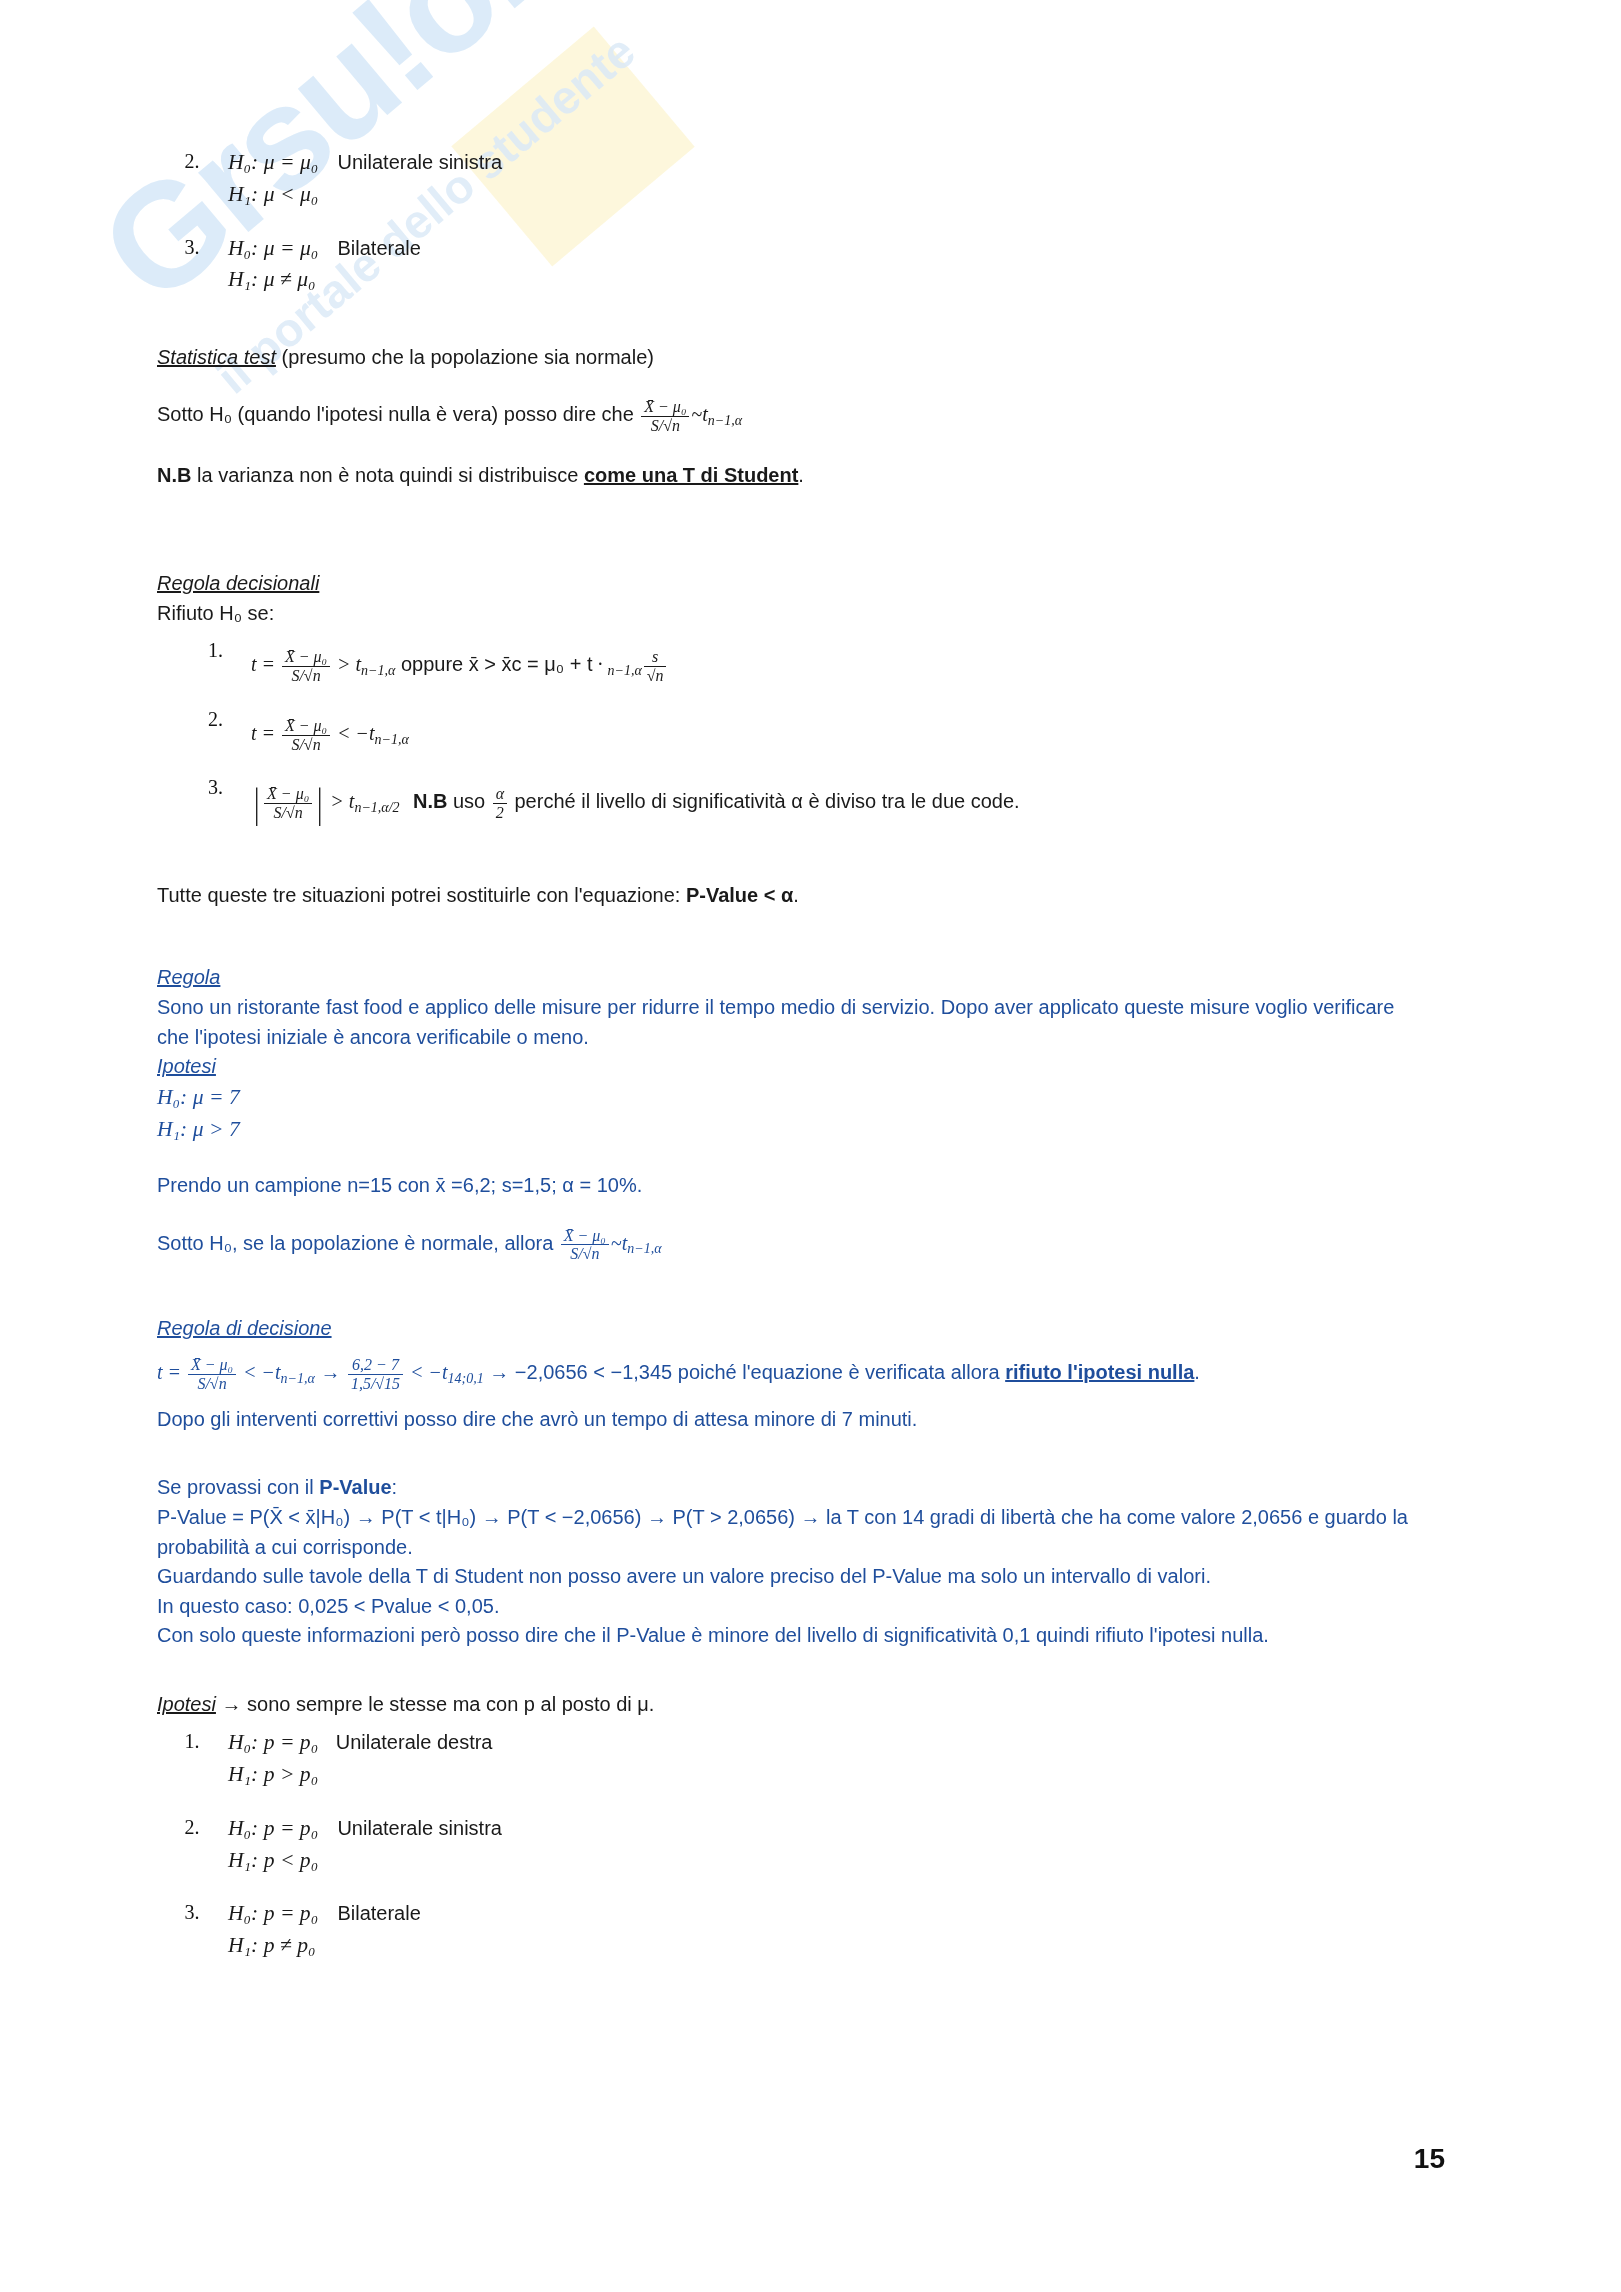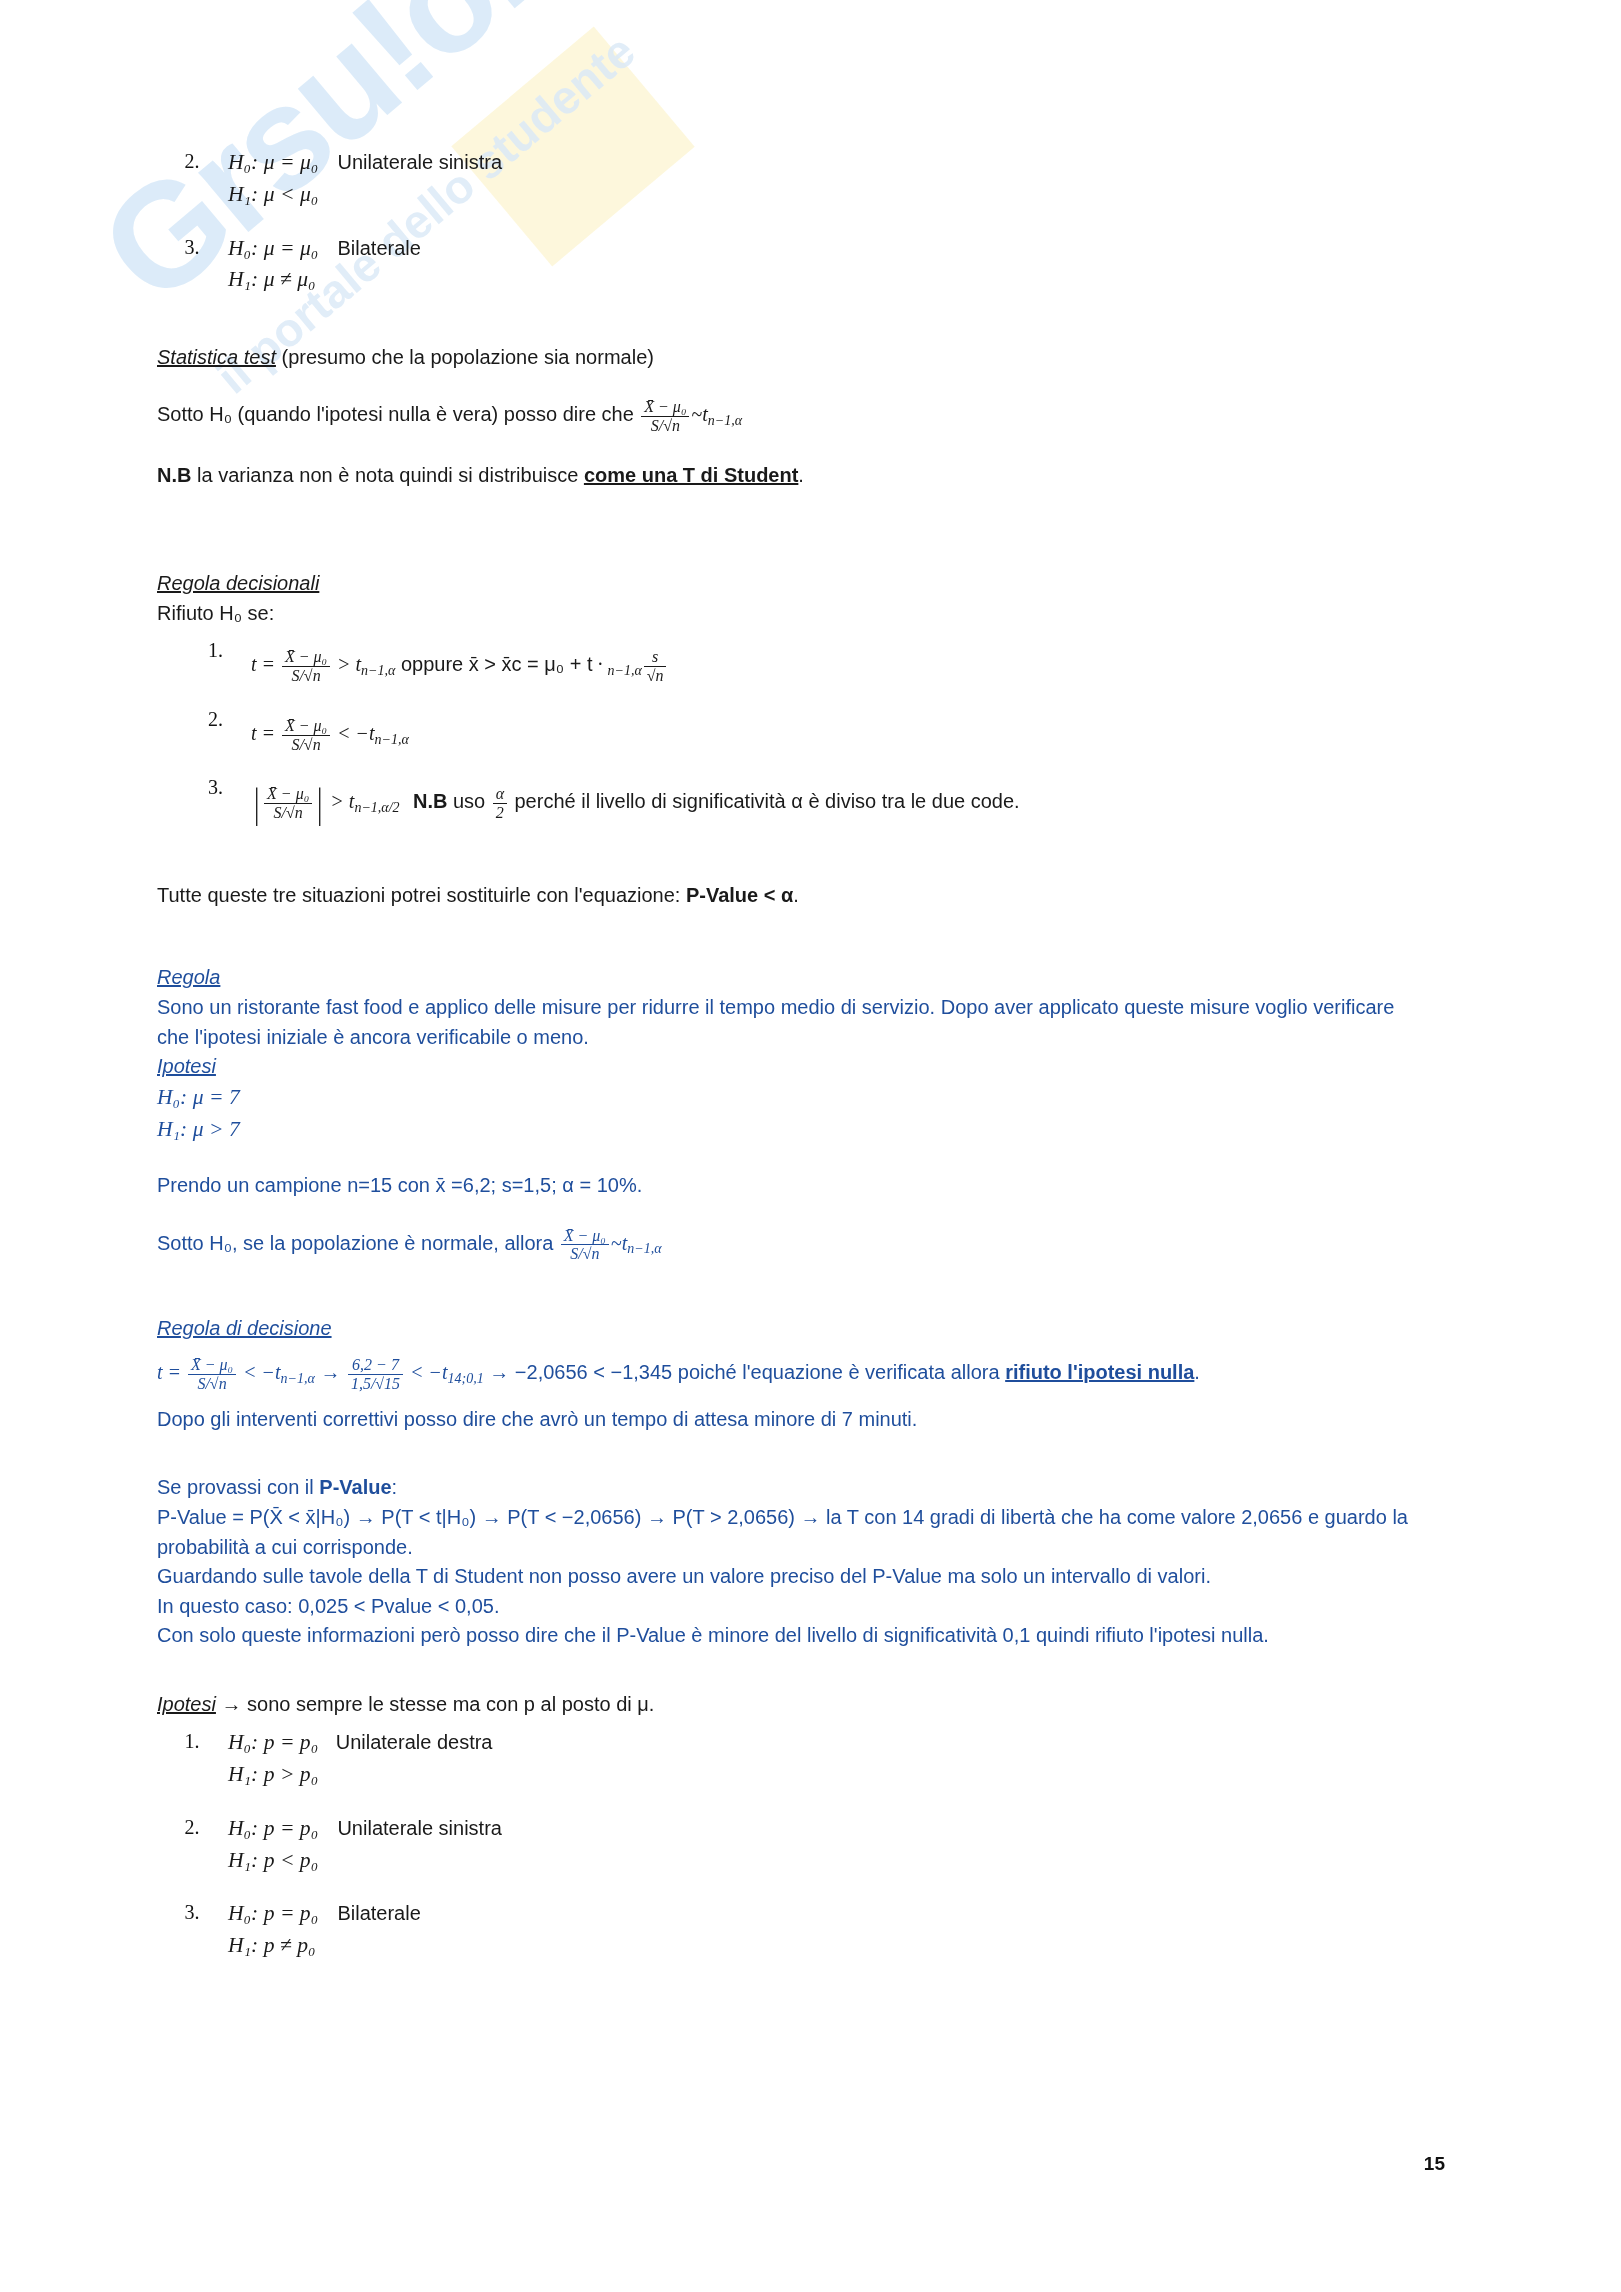--- a/index.html
+++ b/index.html
@@ -110,21 +110,21 @@
   .frac .top { display: block; padding: 0 2.9px; }
   .frac .bot { display: block; border-top: 1.2px solid #1a1a1a; padding: 0 2.9px; }
   .frac.blue .bot { border-top-color: #1f4e9c; }
   .sub { font-size: 0.70em; vertical-align: -0.28em; margin-top: 43px; }
   .absbar { font-size: 1.35em; vertical-align: -0.12em; font-family: "Liberation Serif", serif; }
   .bigabs { display: inline-block; transform: scaleY(1.6); margin: 0 2.9px; }
   .pageno {
     position: absolute;
     right: 176px;
     bottom: 118px;
-    font-size: 19px;
+    font-size: 28px;
     font-weight: bold;
     color: #111;
     z-index: 3;
   }
 </style>
 </head>
 <body>
 
 <div class="page">
 

